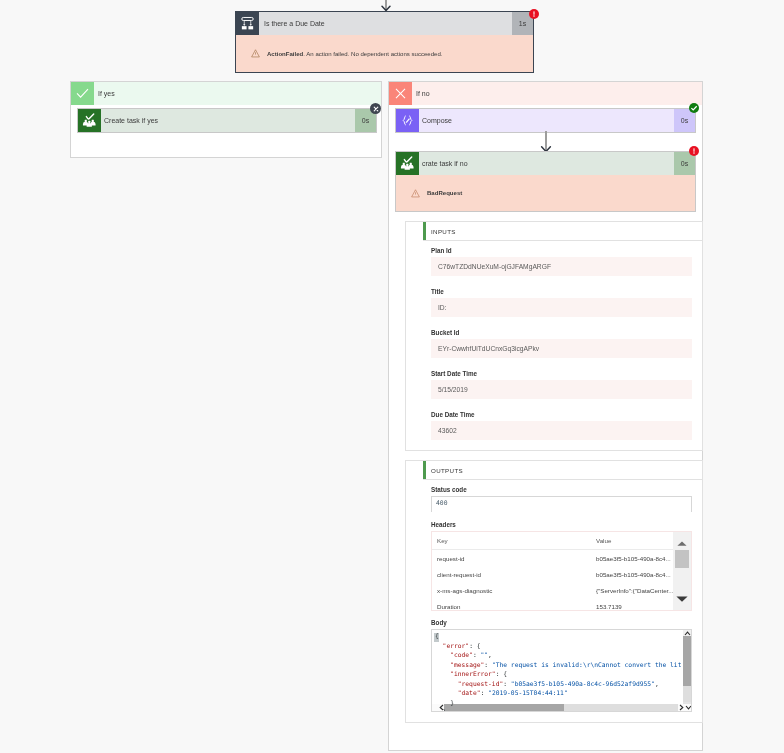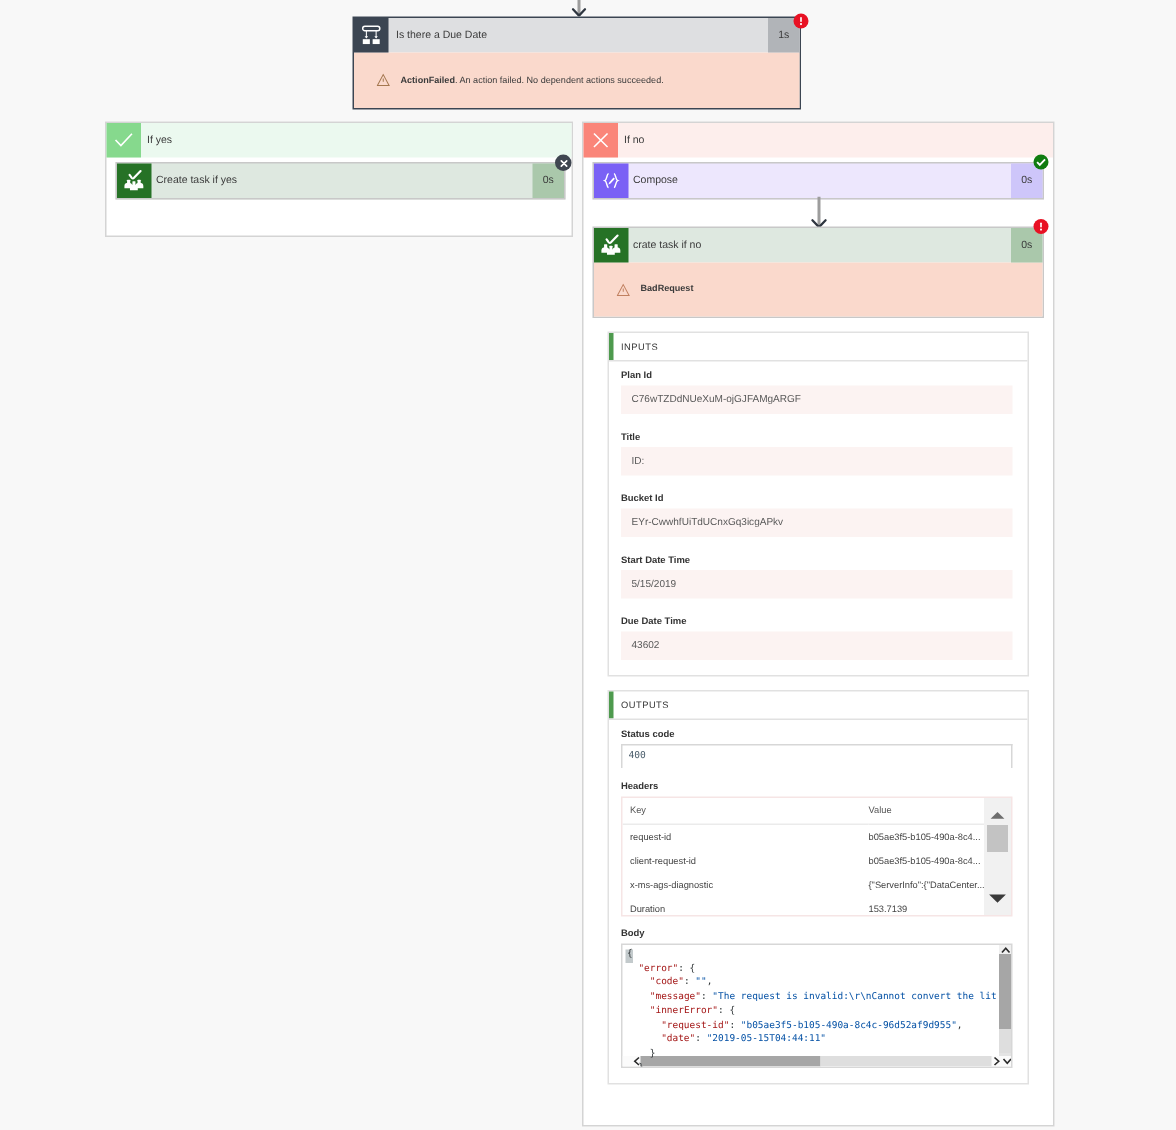--- a/index.html
+++ b/index.html
@@ -34,21 +34,21 @@
                    align-items:center;justify-content:center;}
   .branch-head .lbl{flex:1;display:flex;align-items:center;padding-left:4px;font-size:7px;color:#3b3b3b;}
 
   
   .action{display:flex;height:23px;}
   .action .sq{width:23px;height:23px;flex:0 0 23px;display:flex;align-items:center;justify-content:center;}
   .action .lbl{flex:1;display:flex;align-items:center;padding-left:3px;font-size:7px;color:#3b3b3b;}
   .action .dur{width:21px;display:flex;align-items:center;justify-content:center;font-size:7px;color:#3b3b3b;}
 
   
-  .sec{border:1px solid #e1e1e1;background:#fff;}
+  .sec{border:1px solid #e1e1e1;background:#fff;padding-left:17px;}
   .sec-head{height:18px;display:flex;align-items:center;padding-left:5px;
             font-size:6.2px;letter-spacing:.35px;color:#333;border-left:3px solid #4e9a4e;}
   .fieldlabel{font-size:6.3px;font-weight:bold;color:#333;}
   .fieldbox{background:#fcf3f2;font-size:6.7px;color:#5a5a5a;display:flex;align-items:center;padding-left:7px;}
 
   .tblhdr{font-size:6.2px;color:#555;}
   .tblcell{font-size:6.2px;color:#444;}
   .jk{color:#a31515;}
   .jv{color:#0451a5;}
 </style>

